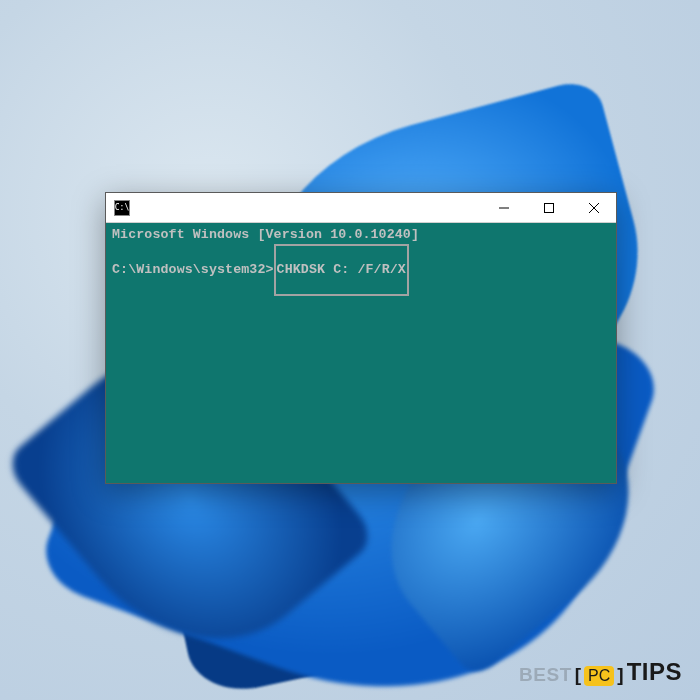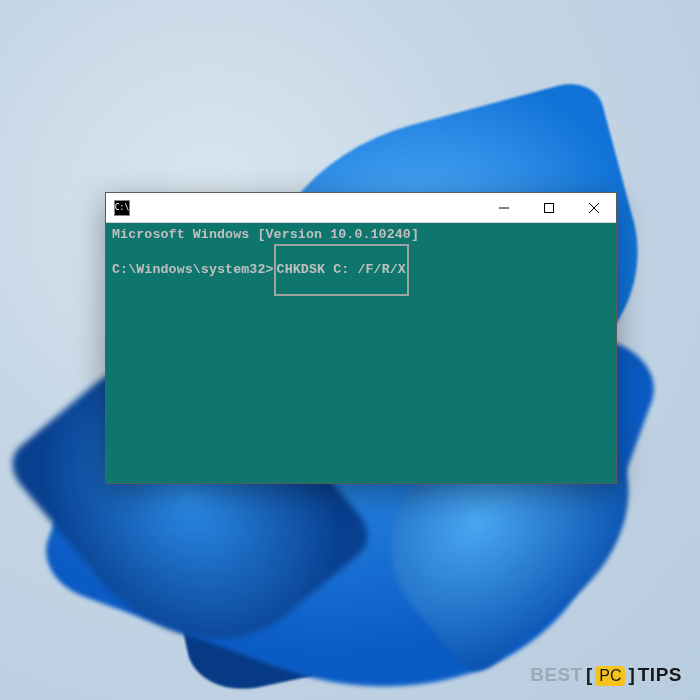--- a/index.html
+++ b/index.html
@@ -109,21 +109,21 @@
       color: #1a1a1a;
       font-weight: 400;
       font-size: 16px;
       padding: 1px 4px;
       border-radius: 4px;
     }
     .wm-bracket { color: #1a1a1a; font-weight: 900; font-size: 19px; }
     .wm-tips {
       color: #1a1a1a;
       font-weight: 900;
-      font-size: 19px;
+      font-size: 24px;
       letter-spacing: .5px;
     }
   </style>
 </head>
 <body>
 
 <div class="wallpaper">
   <div class="petal p6"></div>
   <div class="petal p1"></div>
   <div class="petal p3"></div>

